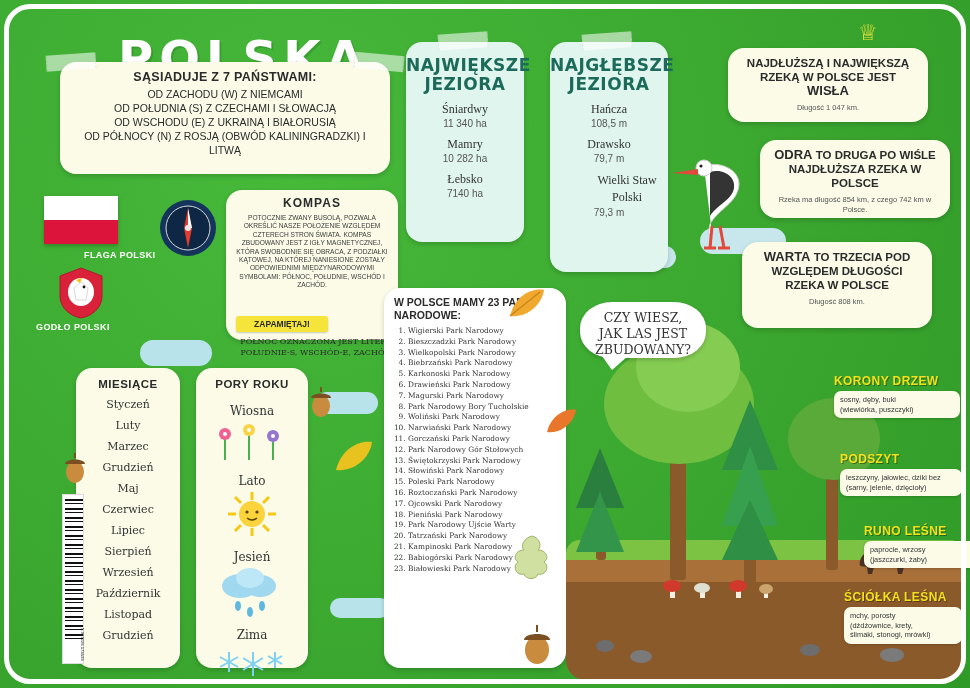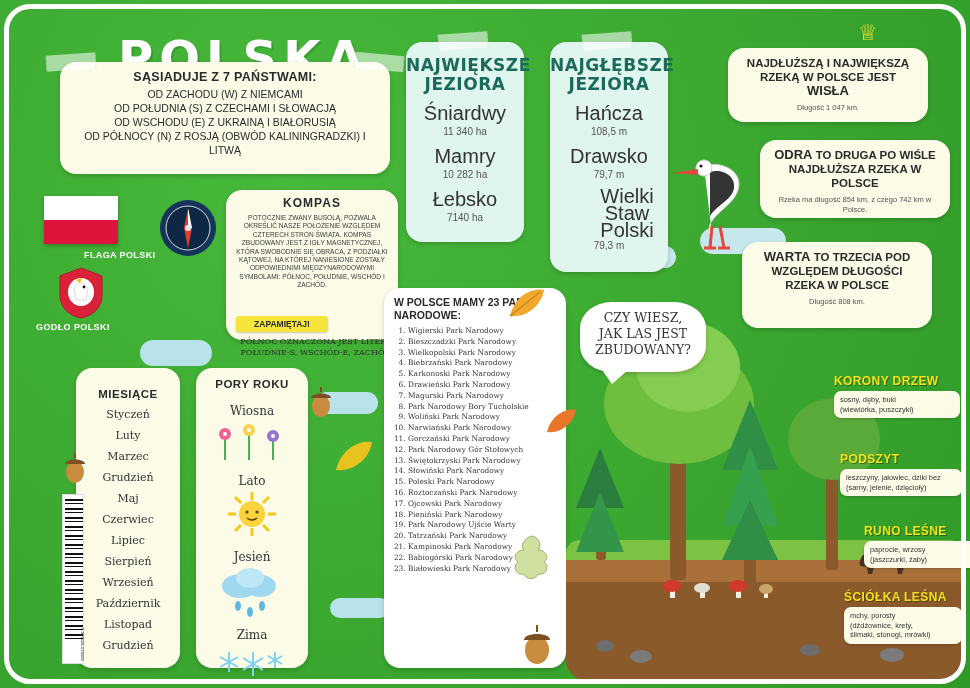--- a/index.html
+++ b/index.html
@@ -49,21 +49,21 @@
   #neighbours{left:60px;top:62px;width:330px;height:112px;padding:8px 10px;text-align:center;}
   #neighbours .hd{font-size:12.5px;font-weight:bold;color:#2b2b2b;margin-bottom:3px;letter-spacing:.3px;}
   #neighbours li{list-style:none;font-size:10.5px;color:#2b2b2b;line-height:14px;}
   #neighbours ul{margin:0;padding:0;}
 
   
   .lake{width:118px;padding-top:14px;text-align:center;}
   #lakes-big{left:406px;top:42px;height:200px;}
   #lakes-deep{left:550px;top:42px;height:230px;}
   .lake .hd{font-size:17px;font-weight:bold;color:#1c6b5a;line-height:19px;letter-spacing:.5px;font-family:"DejaVu Sans",sans-serif;}
-  .lake .nm{font-family:Liberation Sans, sans-serif;font-size:20px;color:#333;margin-top:8px;}
+  .lake .nm{font-family:Liberation Serif, serif;font-size:12px;color:#333;margin-top:8px;}
   .lake .vl{font-size:10px;color:#555;margin-top:1px;}
 
   
   .river{padding:8px 10px;text-align:center;}
   #river-wisla{left:728px;top:48px;width:200px;height:74px;}
   #river-odra{left:760px;top:140px;width:190px;height:78px;}
   #river-warta{left:742px;top:242px;width:190px;height:86px;}
   .river .t{font-size:11.5px;font-weight:bold;color:#2b2b2b;line-height:14px;}
   .river .s{font-size:7.5px;color:#555;margin-top:5px;line-height:10px;}
   .bigword{font-size:13px;}
@@ -79,38 +79,38 @@
   }
   #kompas-note{position:absolute;left:226px;top:336px;width:190px;font-size:8px;line-height:11px;color:#2b2b2b;text-align:center;font-family:"DejaVu Serif",serif;}
 
   
   #parks{left:384px;top:288px;width:182px;height:380px;padding:8px 8px 4px 10px;}
   #parks .hd{font-size:10.5px;font-weight:bold;color:#2b2b2b;line-height:13px;margin-bottom:4px;}
   #parks ol{margin:0;padding-left:14px;}
   #parks li{font-size:7.4px;line-height:10.8px;color:#333;font-family:"DejaVu Serif",serif;}
 
   
-  #months{left:76px;top:368px;width:104px;height:300px;padding-top:20px;text-align:center;}
+  #months{left:76px;top:368px;width:104px;height:300px;padding-top:10px;text-align:center;}
   #seasons{left:196px;top:368px;width:112px;height:300px;padding-top:10px;text-align:center;}
   .col-hd{font-size:11.5px;font-weight:bold;letter-spacing:.5px;color:#2b2b2b;}
   #months .m{font-family:"DejaVu Serif",serif;font-size:11px;color:#333;margin-top:8px;}
   .season-name{font-family:"DejaVu Serif",serif;font-size:12px;color:#333;}
 
   
   .flabel{position:absolute;text-align:left;}
   .flabel .t{font-size:12px;font-weight:bold;color:#f3e21a;text-shadow:1px 1px 0 rgba(0,0,0,.35);letter-spacing:.4px;}
   .flabel .box{margin-top:3px;background:#fbfbe8;border-radius:7px;padding:4px 6px;font-size:7.4px;line-height:9.6px;color:#333;box-shadow:0 1px 3px rgba(0,0,0,.18);}
   #lab-korony{left:834px;top:374px;width:126px;}
   #lab-podszyt{left:840px;top:452px;width:122px;}
   #lab-runo{left:864px;top:524px;width:122px;}
   #lab-sciolka{left:844px;top:590px;width:118px;}
 
   
   #bubble{
-    position:absolute;left:580px;top:302px;width:126px;height:70px;background:#fff;
+    position:absolute;left:580px;top:302px;width:126px;height:56px;background:#fff;
     border-radius:32px/26px;box-shadow:0 2px 4px rgba(0,0,0,.18);
     text-align:center;padding-top:8px;box-sizing:border-box;
   }
   #bubble .l{font-family:"DejaVu Serif",serif;font-size:12.5px;color:#333;line-height:16px;}
   #bubble:after{content:"";position:absolute;left:22px;bottom:-12px;width:0;height:0;
     border-left:10px solid transparent;border-right:16px solid transparent;border-top:14px solid #fff;}
 
   
   #flag{position:absolute;left:44px;top:196px;width:74px;height:48px;box-shadow:0 2px 4px rgba(0,0,0,.25);}
   #flag .w{height:24px;background:#fff;}

